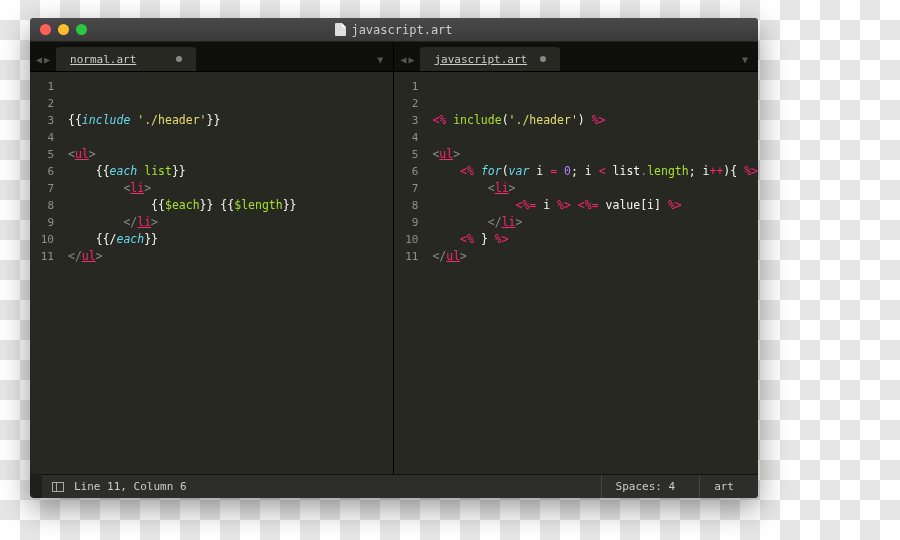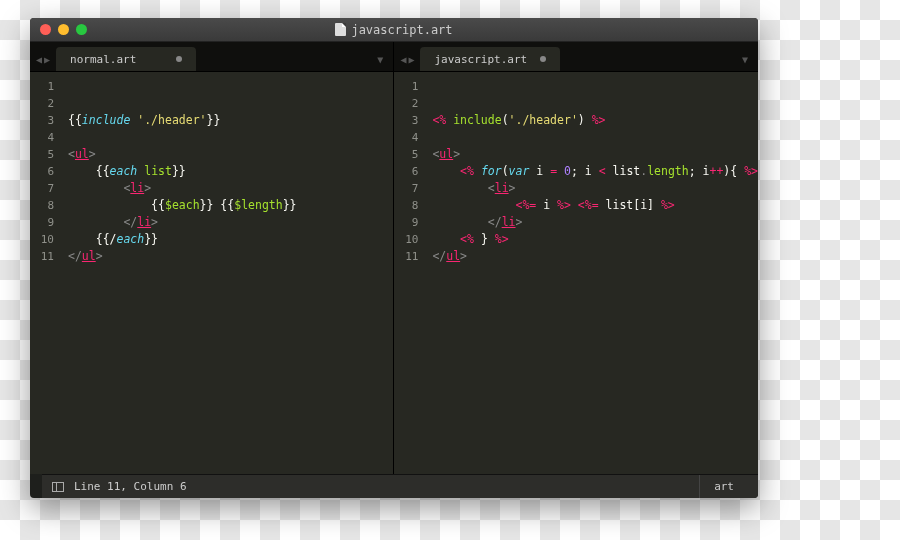--- a/index.html
+++ b/index.html
@@ -39,20 +39,21 @@
     height:30px; background:#0f0f0d; display:flex; align-items:flex-end;
     padding-left:6px; border-bottom:1px solid #000;
   }
   .nav-arrows { display:flex; gap:2px; align-items:center; padding:0 6px 6px 0; color:#555; font-size:10px; }
   .nav-arrows span{cursor:pointer;}
   .tab {
     background:#272822; color:#ccc; height:24px;
     padding:0 14px; display:flex; align-items:center; gap:10px;
     border-radius:4px 4px 0 0; font-size:11px; min-width:140px;
     position:relative;
+    text-decoration:underline;
   }
   .tab .mod { width:6px;height:6px;border-radius:50%;background:#888;margin-left:auto;}
   .tab-spacer{flex:1}
   .dropdown{color:#555;padding:0 10px 6px 0;font-size:10px;cursor:pointer;}
   .editor { flex:1; display:flex; background:#272822; overflow:hidden; }
   .gutter { width:32px; background:#272822; text-align:right; color:#8f908a;
     padding:6px 8px 0 0; font-size:11px; user-select:none; }
   .gutter div{height:17px;line-height:17px;}
   .code { flex:1; padding:6px 0 0 6px; white-space:pre; font-size:11.5px; line-height:17px; color:#f8f8f2;}
   .tok-delim{color:#f8f8f2}
@@ -158,27 +159,28 @@
             <div>10</div>
             <div>11</div>
           </div>
         <div class="code">&nbsp;
 &nbsp;
 <span class="tok-op">&lt;% </span><span class="tok-var">include</span><span class="tok-delim">(</span><span class="tok-str">'./header'</span><span class="tok-delim">) </span><span class="tok-op">%&gt;</span>
 &nbsp;
 <span class="tok-punct">&lt;</span><span class="tok-tag underline">ul</span><span class="tok-punct">&gt;</span>
     <span class="tok-op">&lt;% </span><span class="tok-kw">for</span><span class="tok-delim">(</span><span class="tok-kw">var</span><span class="tok-delim"> i </span><span class="tok-op">=</span><span class="tok-delim"> </span><span class="tok-num">0</span><span class="tok-delim">; i </span><span class="tok-op">&lt;</span><span class="tok-delim"> list</span><span class="tok-punct">.</span><span class="tok-var">length</span><span class="tok-delim">; i</span><span class="tok-op">++</span><span class="tok-delim">){ </span><span class="tok-op">%&gt;</span>
         <span class="tok-punct">&lt;</span><span class="tok-tag underline">li</span><span class="tok-punct">&gt;</span>
-            <span class="tok-op">&lt;%=</span><span class="tok-delim"> i </span><span class="tok-op">%&gt;</span><span class="tok-delim"> </span><span class="tok-op">&lt;%=</span><span class="tok-delim"> list[i] </span><span class="tok-op">%&gt;</span>
+            <span class="tok-op">&lt;%=</span><span class="tok-delim"> i </span><span class="tok-op">%&gt;</span><span class="tok-delim"> </span><span class="tok-op">&lt;%=</span><span class="tok-delim"> value[i] </span><span class="tok-op">%&gt;</span>
         <span class="tok-punct">&lt;/</span><span class="tok-tag underline">li</span><span class="tok-punct">&gt;</span>
     <span class="tok-op">&lt;% </span><span class="tok-delim">} </span><span class="tok-op">%&gt;</span>
 <span class="tok-punct">&lt;/</span><span class="tok-tag underline">ul</span><span class="tok-punct">&gt;</span></div>
       </div>
     </div>
   </div>
 
   <div class="statusbar">
     <span class="sb-ico"></span>
     <span>Line 11, Column 6</span>
     <span class="spacer"></span>
+    <span class="sb-cell">Spaces: 4</span>
     <span class="sb-cell">art</span>
   </div>
 </div>
 
 </body></html>

